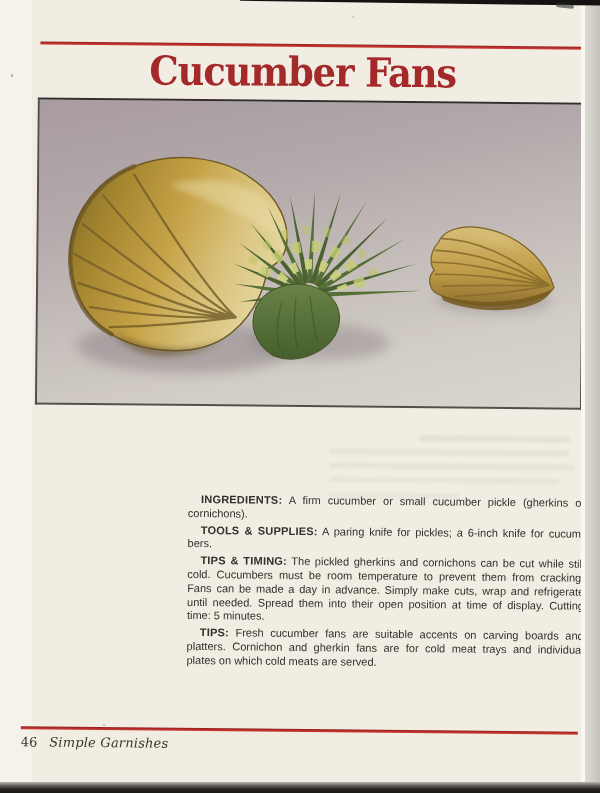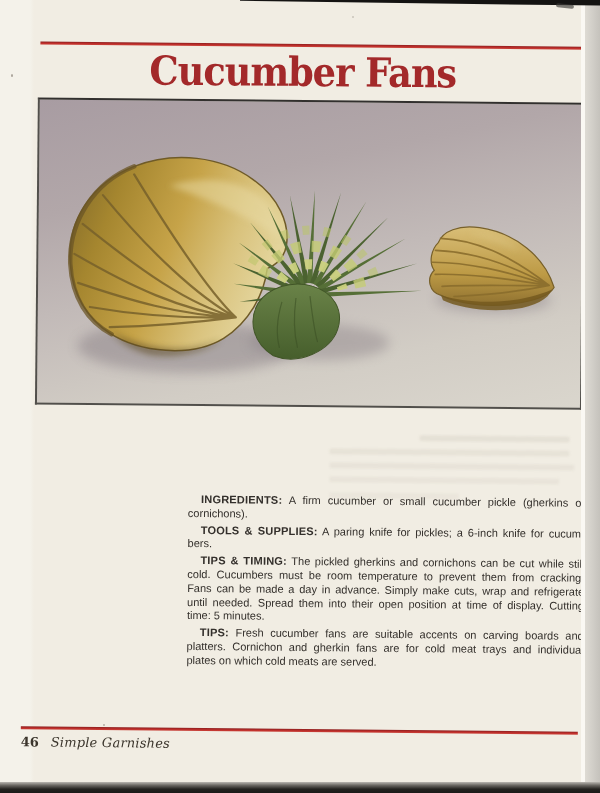--- a/index.html
+++ b/index.html
@@ -35,21 +35,21 @@
     position:absolute;left:189px;top:494px;width:397px;
     font-size:11px;line-height:13.8px;color:#332f2b;
   }
   .para{margin:0 0 3px 0;}
   .line{text-align:justify;text-align-last:justify;}
   .line.first{text-indent:13px;}
   .line.last{text-align-last:left;}
   .line b{font-weight:700;letter-spacing:.2px;}
   
   .footer{position:absolute;left:24px;top:737px;color:#3b352c;font-family:"DejaVu Serif",serif;font-size:13px;}
-  .page-num{font-weight:700;}
+  .page-num{font-weight:400;}
   .book-title{font-style:italic;margin-left:12px;letter-spacing:.2px;}
   
   .top-wedge{
     position:absolute;left:240px;right:0;top:0;height:7px;background:#141312;z-index:3;
     clip-path:polygon(0 0,100% 0,100% 80%,0 12%);
   }
   .corner-mark{position:absolute;left:556px;top:4px;width:18px;height:4px;background:#3c3b38;opacity:.65;transform:rotate(7deg);z-index:3;border-radius:2px;}
   .right-highlight{position:absolute;right:15px;top:0;bottom:0;width:4px;background:#faf8f3;z-index:2;}
   .right-edge{position:absolute;right:0;top:0;bottom:0;width:15px;z-index:2;background:linear-gradient(90deg,#dedbd4 0%,#cfccc6 60%,#c5c2bc 100%);}
   .bottom-strip{position:absolute;left:0;right:0;bottom:0;height:11px;z-index:4;background:linear-gradient(180deg,#b9b6b0 0%,#6a6762 30%,#24221f 65%,#1b1a18 100%);}

